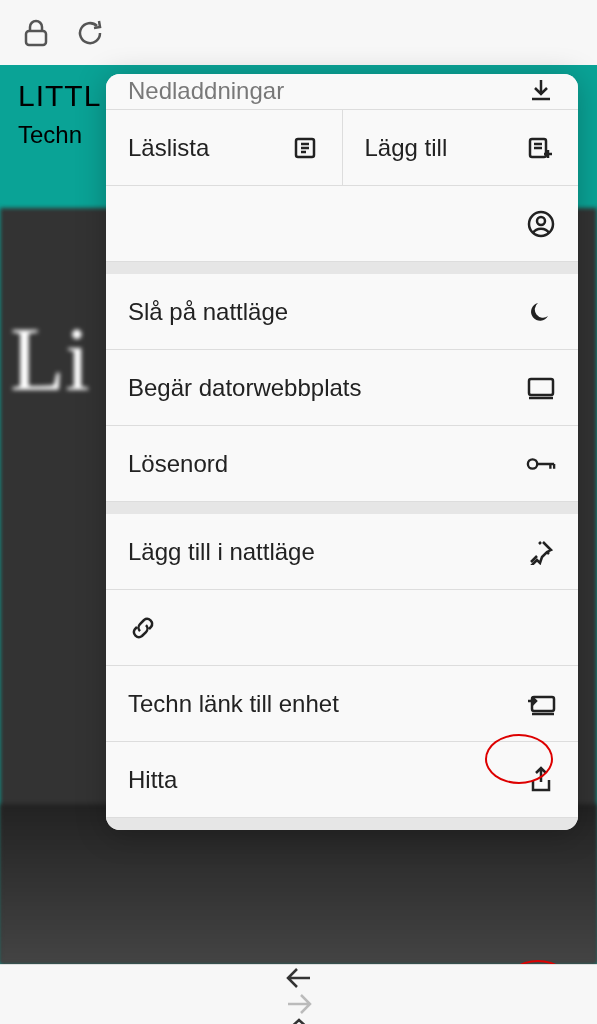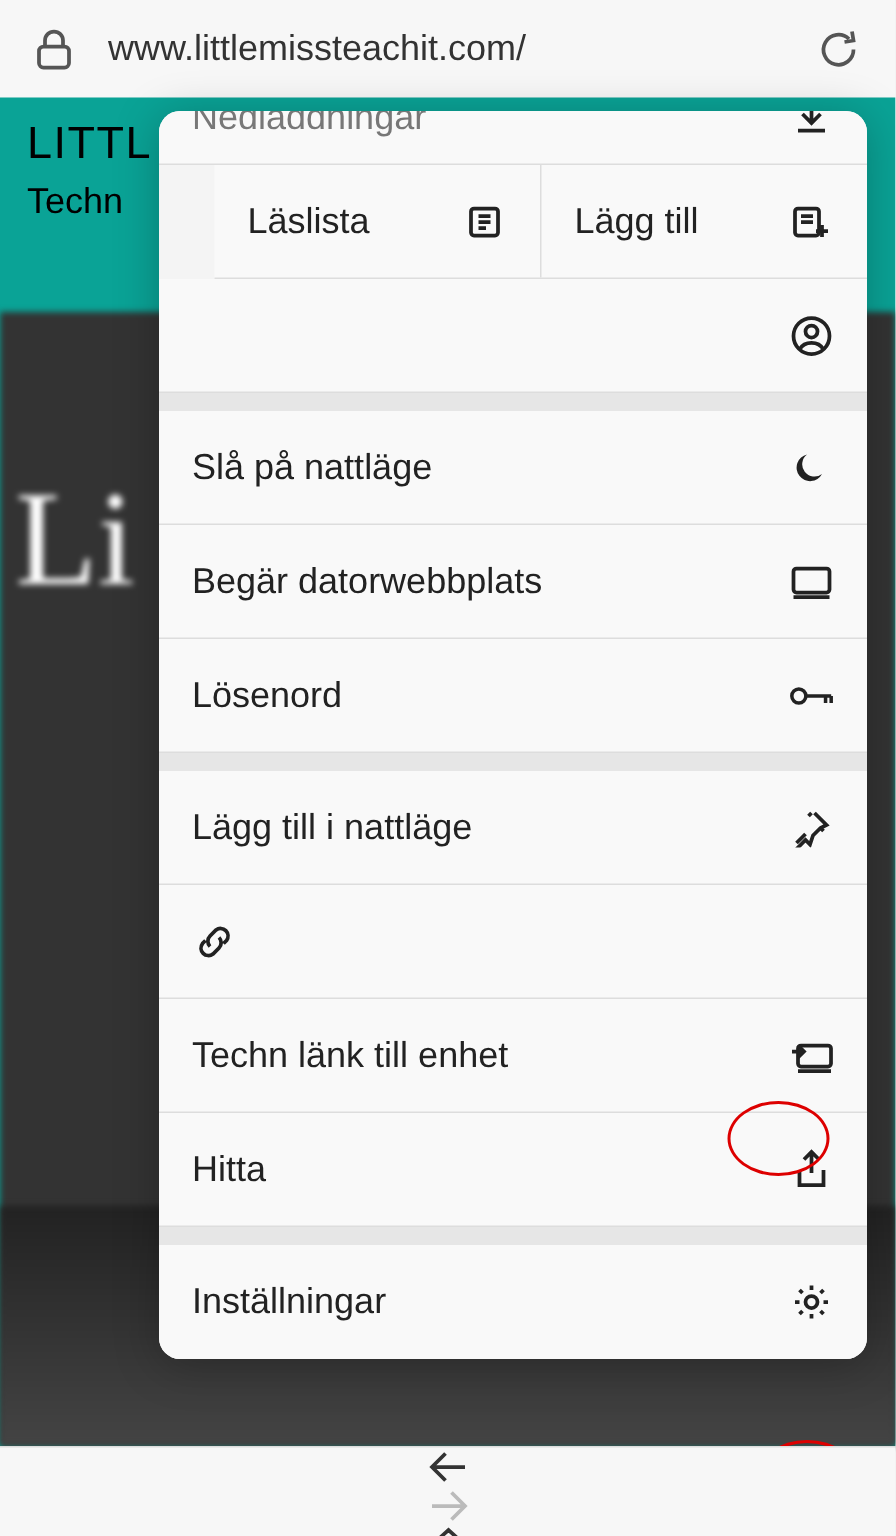--- a/index.html
+++ b/index.html
@@ -13,27 +13,27 @@
     .page-bg { position: absolute; top: 65px; left: 0; right: 0; bottom: 60px; background: #0aa396; }
     .page-title-area { padding: 14px 18px; }
     .page-site-title { font-size: 30px; font-weight: 400; color: #000; letter-spacing: 1px; }
     .page-tagline { font-size: 24px; color: #000; margin-top: 8px; }
     .page-image-area { position: absolute; top: 208px; left: 0; right: 0; bottom: 60px; background: #333; filter: blur(2px); }
     .page-image-text { color: #fff; font-size: 90px; font-family: Georgia, serif; position: absolute; top: 100px; left: 10px; }
     .keyboard-bg { position: absolute; bottom: 60px; left: 0; right: 0; height: 160px; background: linear-gradient(#222, #444); filter: blur(2px); }
     
     .menu-panel { position: absolute; top: 74px; left: 106px; width: 472px; background: #f4f4f4; border-radius: 14px; box-shadow: 0 4px 30px rgba(0,0,0,0.25); overflow: hidden; }
     .menu-row { display: flex; align-items: center; height: 76px; padding: 0 22px; background: #f9f9f9; border-bottom: 1px solid #ddd; }
-    .menu-row.split { padding: 0; margin-left: 37px; }
+    .menu-row.split { padding: 0; }
     .menu-half { flex: 1; display: flex; align-items: center; justify-content: space-between; padding: 0 22px; height: 100%; }
     .menu-half:first-child { border-right: 1px solid #ddd; }
     .menu-label { font-size: 24px; color: #222; flex: 1; }
     .menu-icon { width: 30px; height: 30px; display: flex; align-items: center; justify-content: center; }
     .menu-section-gap { height: 12px; background: #e6e6e6; }
-    .menu-row.first-partial { height: 36px; align-items: flex-end; padding-bottom: 16px; }
+    .menu-row.first-partial { height: 36px; align-items: flex-end; padding-bottom: 4px; }
     .menu-row.first-partial .menu-label { opacity: 0.6; }
     
     .highlight-oval { position: absolute; border: 2px solid #d00; border-radius: 50%; pointer-events: none; }
     .highlight-1 { top: 734px; left: 485px; width: 68px; height: 50px; }
     .highlight-2 { top: 960px; left: 504px; width: 68px; height: 50px; }
     
     .bottom-bar { position: absolute; bottom: 0; left: 0; right: 0; height: 60px; background: #f7f7f7; display: flex; align-items: center; justify-content: space-around; padding: 0 10px; border-top: 1px solid #ddd; flex-direction: column; }
     .bottom-btn { width: 40px; height: 40px; display: flex; align-items: center; justify-content: center; }
     .bottom-btn.disabled { opacity: 0.3; }
     .tab-count { position: relative; }
@@ -44,21 +44,20 @@
 </head>
 <body>
 
 <div class="address-bar">
   <div class="lock-icon-wrap">
     <svg width="26" height="28" viewBox="0 0 26 28" fill="none" stroke="#555" stroke-width="2.5">
       <rect x="3" y="12" width="20" height="14" rx="3"></rect>
       <path d="M7 12 V8 a6 6 0 0 1 12 0 V12"></path>
     </svg>
   </div>
-  <div class="url-text">www.littlemissteachit.com/</div>
   <div class="reload-icon-wrap">
     <svg width="32" height="32" viewBox="0 0 32 32" fill="none" stroke="#555" stroke-width="2.5">
       <path d="M26 16 a10 10 0 1 1 -3 -7"></path>
       <path d="M25 4 l1 6 l-6 1"></path>
     </svg>
   </div>
 </div>
 
 <div class="page-bg">
   <div class="page-title-area">
@@ -178,29 +177,20 @@
     <span class="menu-label">Hitta</span>
     <span class="menu-icon">
       <svg width="24" height="28" viewBox="0 0 24 28" fill="none" stroke="#222" stroke-width="2.5">
           <path d="M12 2 v14 M7 7 l5 -5 l5 5 M4 14 v10 h16 v-10"></path>
         </svg>
     </span>
   </div>
 
   <div class="menu-section-gap"></div>
 
-  <div class="menu-row" style="border-bottom:none">
-    <span class="menu-label">Inställningar</span>
-    <span class="menu-icon">
-      <svg width="28" height="28" viewBox="0 0 28 28" fill="none" stroke="#222" stroke-width="2.5">
-          <circle cx="14" cy="14" r="4"></circle>
-          <path d="M14 3 v3 M14 22 v3 M3 14 h3 M22 14 h3 M6 6 l2 2 M20 20 l2 2 M22 6 l-2 2 M8 20 l-2 2"></path>
-        </svg>
-    </span>
-  </div>
 </div>
 
 <div class="highlight-oval highlight-1"></div>
 <div class="highlight-oval highlight-2"></div>
 
 <div class="bottom-bar">
   <div class="bottom-btn">
     <svg width="30" height="26" viewBox="0 0 30 26" fill="none" stroke="#333" stroke-width="2.5">
         <path d="M26 13 H4 M13 4 l-9 9 l9 9"></path>
       </svg>

